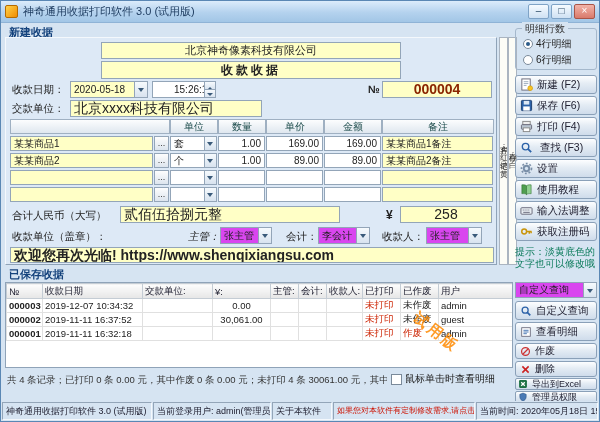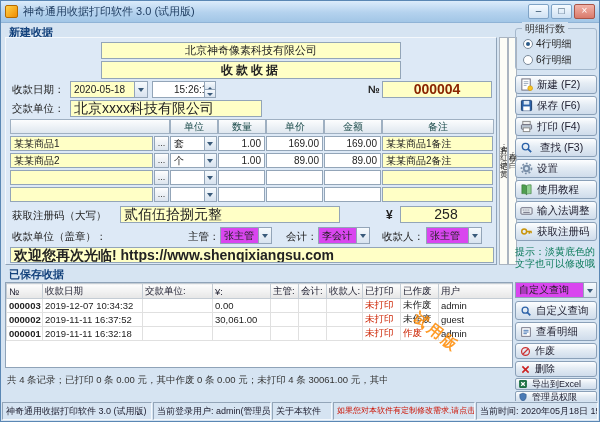--- a/index.html
+++ b/index.html
@@ -66,21 +66,21 @@
   .rbtn.tiny { height:12px; font-size:9px; border-radius:2px; padding:0 2px; }
 
   .tip { position:absolute; left:514px; top:245px; width:82px; font-size:10px; line-height:12px; color:#0a7a5a; }
 
   
   .stable-wrap { position:absolute; left:4px; top:281px; width:508px; height:86px; background:#fff; border:1px solid #8fa3b8; overflow:hidden; }
   table.stable { border-collapse:collapse; table-layout:fixed; width:506px; }
   .stable th { height:15px; background:linear-gradient(#fdfdfd,#e6e6e6); border:1px solid #c4ccd4; font-size:9.5px; font-weight:normal; color:#223; overflow:hidden; white-space:nowrap; text-align:left; padding:0 2px; }
   .stable td { height:14px; border:1px solid #e0e0e0; font-size:9.5px; padding:0 2px; overflow:hidden; white-space:nowrap; }
   .stable td.b { font-weight:bold; }
-  .stable td.r { text-align:left; }
+  .stable td.r { text-align:center; }
   .stable .red { color:#cc2200; }
 
   .summary { position:absolute; left:6px; top:373px; width:380px; font-size:9.5px; color:#333; white-space:nowrap; overflow:hidden; }
   .chkrow { position:absolute; left:390px; top:371px; display:flex; align-items:center; gap:3px; font-size:10px; color:#222; }
   .chk { width:11px; height:11px; border:1px solid #7a8a9a; background:#fff; }
 
   
   .watermark { position:absolute; left:408px; top:322px; transform:rotate(38deg); color:rgba(255,138,0,.85); font-size:15px; letter-spacing:3px; font-weight:bold; pointer-events:none; z-index:5; }
 
   
@@ -222,27 +222,27 @@
           <div class="fi num"></div>
         </div>
       <div class="icell">
           <div class="fi num"></div>
         </div>
       <div class="icell">
           <div class="fi ycell"></div>
         </div>
     </div>
 
-    <div class="lbl" style="left:6px;top:171px;">获取注册码（大写）</div>
+    <div class="lbl" style="left:6px;top:171px;">合计人民币（大写）</div>
     <div class="inp yellow" style="left:114px;top:168px;width:220px;height:17px;">贰佰伍拾捌元整</div>
     <div class="lbl" style="left:380px;top:170px;font-weight:bold;font-size:12px;">¥</div>
     <div class="inp yellow center" style="left:394px;top:168px;width:92px;height:17px;">258</div>
 
     <div class="lbl" style="left:6px;top:192px;">收款单位（盖章）：</div>
-    <div class="lbl" style="left:182px;top:192px;">主管：</div>
+    <div class="lbl" style="left:182px;top:192px;font-style:italic;">主管：</div>
     <div class="combo" style="left:214px;top:189px;width:52px;height:17px;">
       <span class="val">张主管</span>
         <span class="arrow"></span>
     </div>
     <div class="lbl" style="left:280px;top:192px;">会计：</div>
     <div class="combo" style="left:312px;top:189px;width:52px;height:17px;">
       <span class="val">李会计</span>
         <span class="arrow"></span>
     </div>
     <div class="lbl" style="left:376px;top:192px;">收款人：</div>
@@ -397,20 +397,24 @@
           <td></td>
           <td class="red">未打印</td>
           <td class="red">作废</td>
           <td>admin</td>
         </tr>
       </tbody>
     </table>
   </div>
 
   <div class="summary">共 4 条记录；已打印 0 条 0.00 元，其中作废 0 条 0.00 元；未打印 4 条 30061.00 元，其中作废 2 条 0.00 元</div>
+  <span class="chkrow">
+    <span class="chk"></span>
+    <span>鼠标单击时查看明细</span>
+  </span>
 
   <div class="combo" style="left:514px;top:281px;width:82px;height:16px;">
     <span class="val" style="line-height:14px;">自定义查询</span>
     <span class="arrow"></span>
   </div>
   <div class="rbtn" style="top:300px;">
     <svg width="12" height="12" viewBox="0 0 14 14">
         <circle cx="6" cy="6" r="3.5" fill="none" stroke="#2c62a8" stroke-width="1.5"></circle>
         <line x1="8.5" y1="8.5" x2="12" y2="12" stroke="#2c62a8" stroke-width="2"></line>
       </svg>

